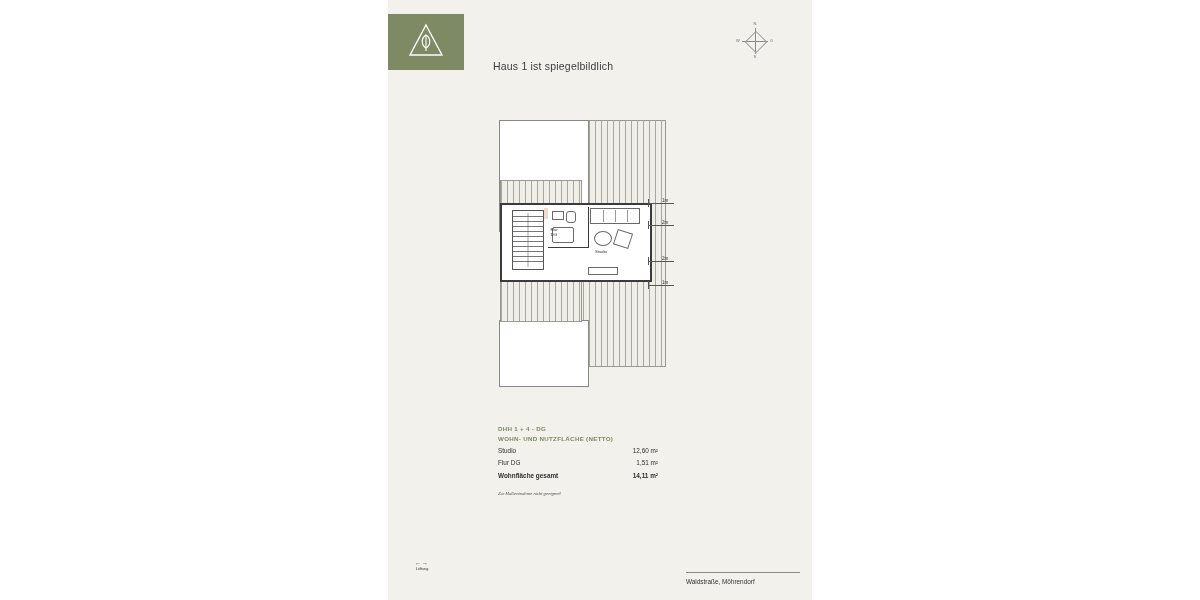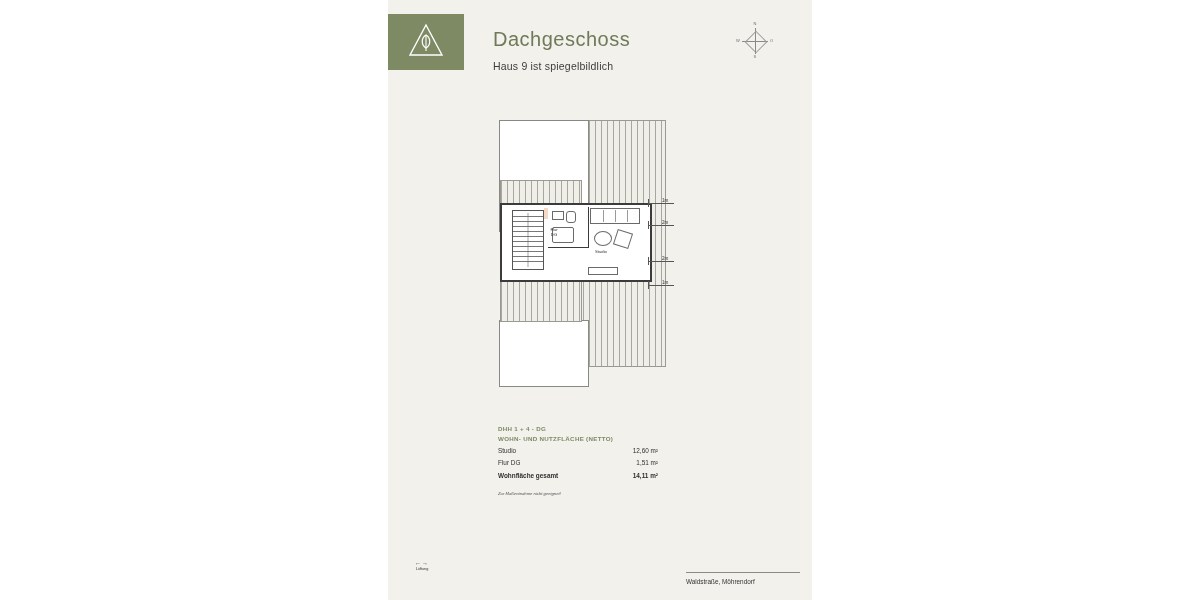--- a/index.html
+++ b/index.html
@@ -128,22 +128,21 @@
 <div class="page">
 
   <div class="logo">
     <svg width="40" height="40" viewBox="0 0 40 40" aria-hidden="true">
       <polygon points="20,4 36,34 4,34" fill="none" stroke="#ffffff" stroke-width="1.4"></polygon>
       <path d="M20 14 c5 3 5 10 0 13 c-5 -3 -5 -10 0 -13 z" fill="none" stroke="#ffffff" stroke-width="1.2"></path>
       <line x1="20" y1="14" x2="20" y2="30" stroke="#ffffff" stroke-width="1.1"></line>
     </svg>
   </div>
 
-  <div class="title">Dachgeschoss</div>
-  <div class="subtitle">Haus 9 ist spiegelbildlich</div>
+  <div class="subtitle">Haus 1 ist spiegelbildlich</div>
 
   <div class="compass">
     <div class="ln v"></div>
     <div class="ln h"></div>
     <div class="dia"></div>
     <div class="lbl n">N</div>
     <div class="lbl s">S</div>
     <div class="lbl w">W</div>
     <div class="lbl o">O</div>
   </div>

